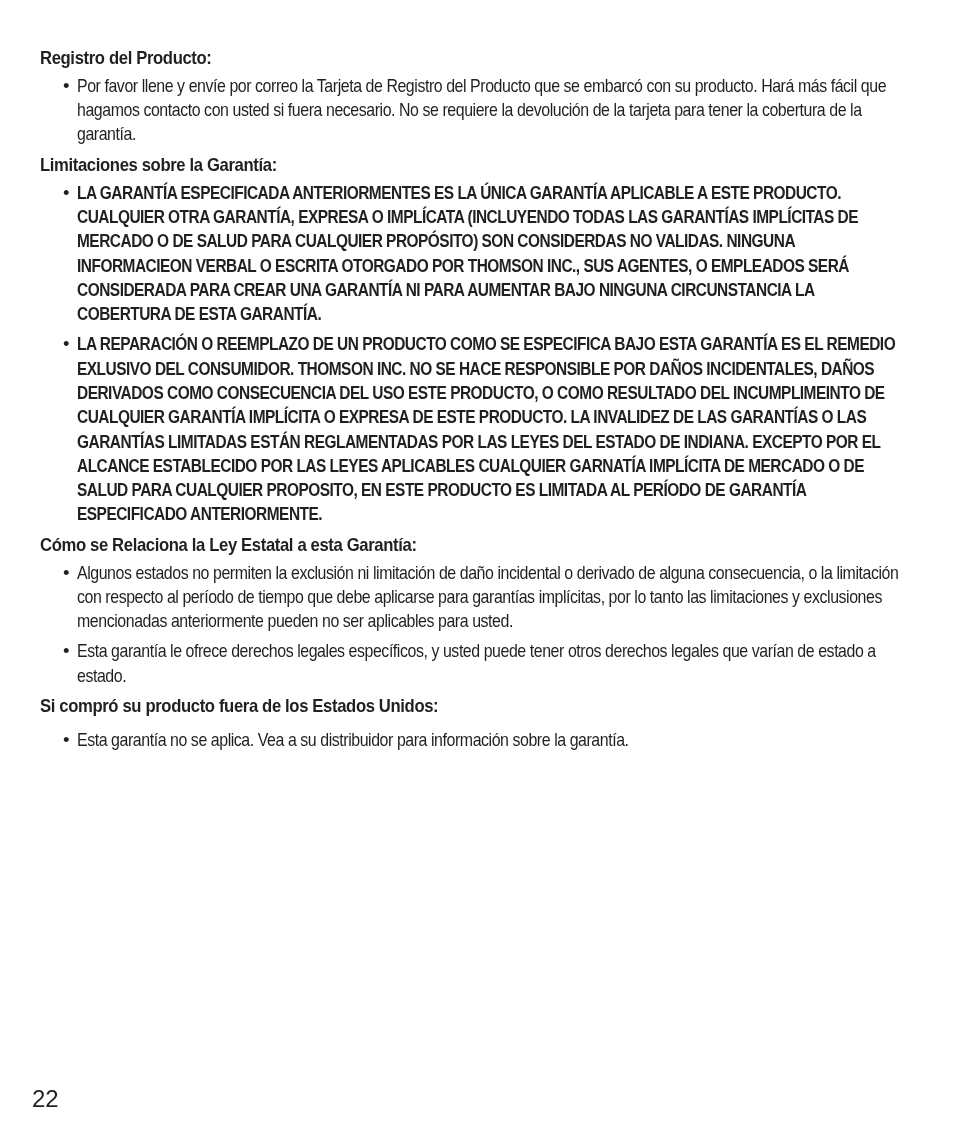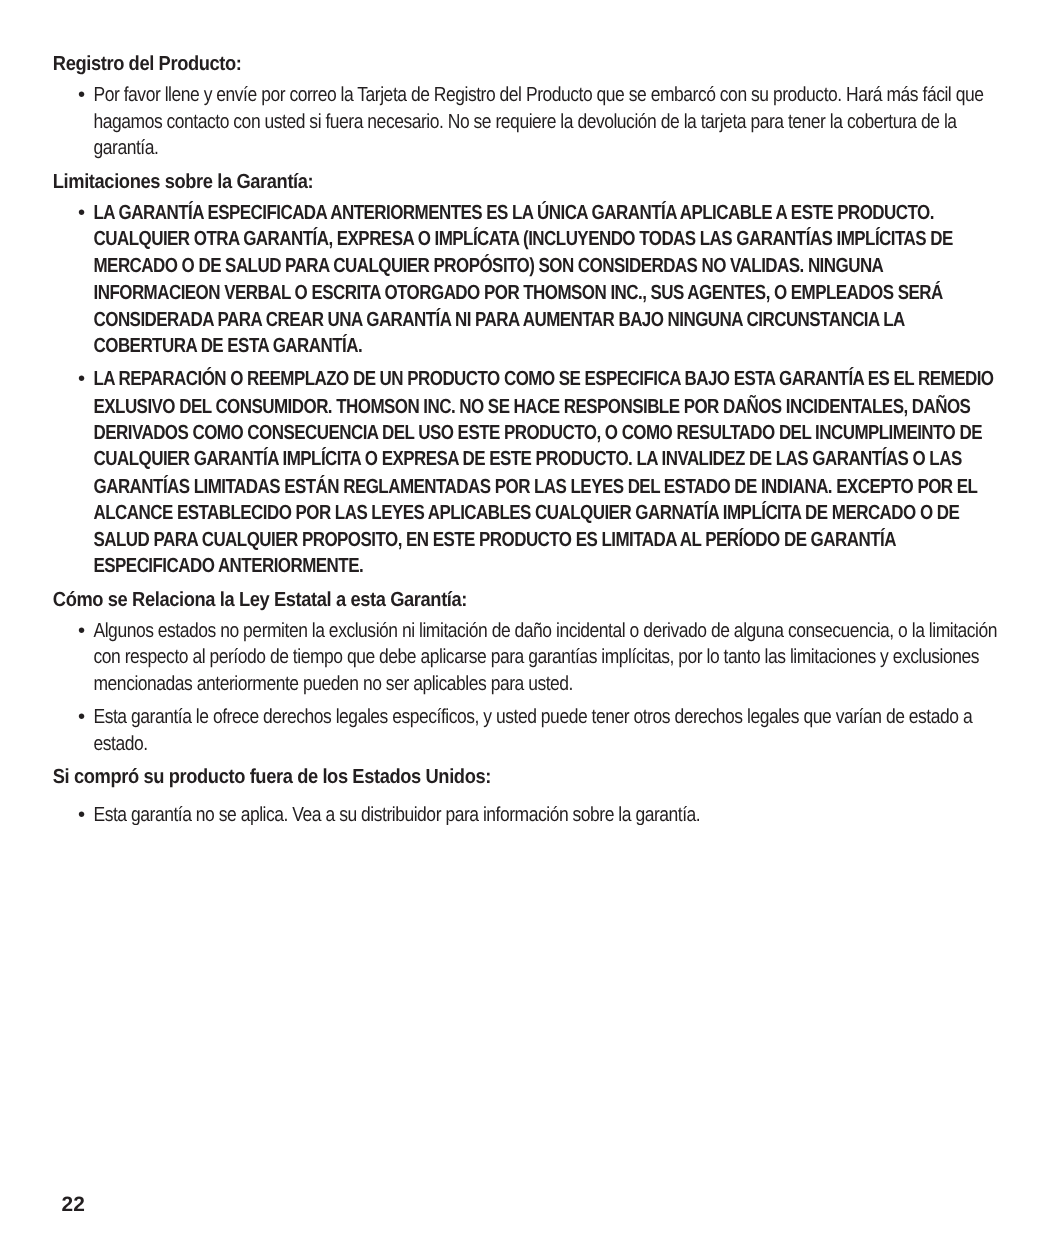--- a/index.html
+++ b/index.html
@@ -1,37 +1,37 @@
 <!DOCTYPE html>
 <html><head>
 <meta charset="utf-8">
 <style>
   html, body { margin: 0; padding: 0; background: #ffffff; }
   body {
     width: 954px; height: 1145px; position: relative; overflow: hidden;
     font-family: "Liberation Sans", "DejaVu Sans", sans-serif;
     color: #231f20;
   }
-  .page { position: absolute; left: 48px; top: 46px; width: 870px; }
+  .page { position: absolute; left: 40px; top: 46px; width: 870px; }
   .heading {
     font-weight: bold; font-size: 18.5px; line-height: 24px;
     letter-spacing: -0.4px; margin: 0 0 4px 0;
     transform: scaleX(0.9); transform-origin: left top;
   }
   .bullet {
     position: relative; padding-left: 37px; margin: 0 0 6px 0;
     font-size: 18.5px; line-height: 24.2px; letter-spacing: -0.5px;
   }
   .bullet .dot { position: absolute; left: 23px; top: 0; }
   .bullet .txt { display: block; transform: scaleX(0.86); transform-origin: left top; width: 960px; }
   .bullet.caps { font-size: 18.5px; line-height: 24.3px; }
   .bullet.caps .txt { font-weight: bold; transform: scaleX(0.835); width: 1000px; letter-spacing: -0.6px; }
   .page-number {
-    position: absolute; left: 56px; top: 1085px;
-    font-size: 19px; font-weight: bold;
+    position: absolute; left: 32px; top: 1085px;
+    font-size: 24px; font-weight: normal;
   }
 </style>
 </head>
 <body>
 
 <div class="page">
 
   <div class="section">
     <div class="heading">Registro del Producto:</div>
     <div class="bullet" style="width:830px;">

